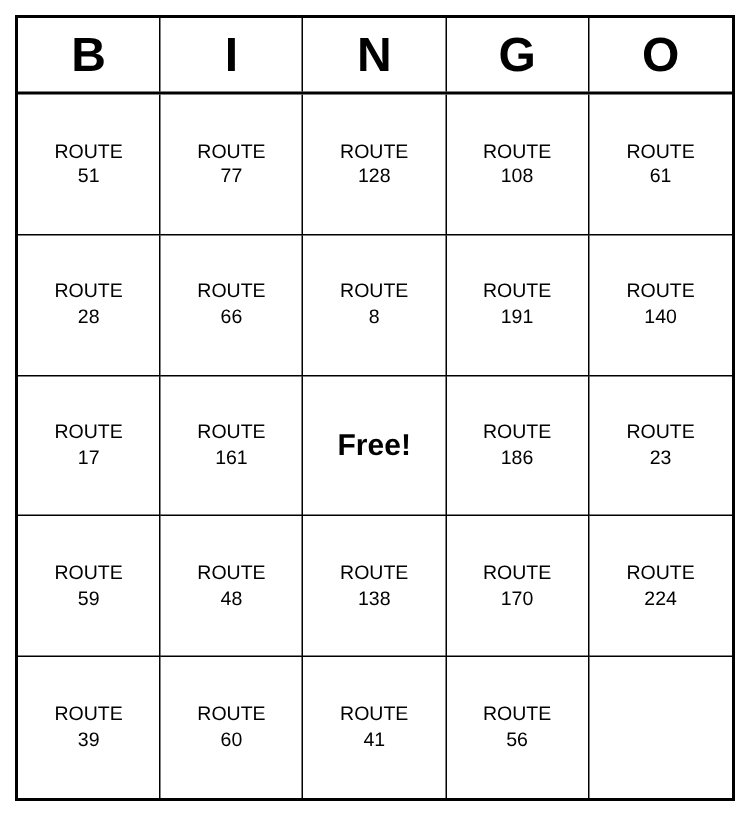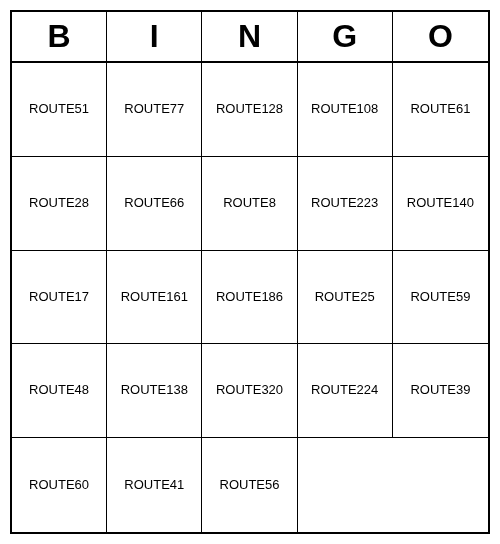--- a/index.html
+++ b/index.html
@@ -48,21 +48,21 @@
       display: grid;
       grid-template-columns: repeat(5, 1fr);
       grid-template-rows: repeat(5, 1fr);
       flex: 1;
     }
 
     .bingo-cell {
       border-right: 1px solid #000;
       border-bottom: 1px solid #000;
       display: flex;
-      flex-direction: row;
+      flex-direction: column;
       align-items: center;
       justify-content: center;
       text-align: center;
       font-size: 13px;
       font-weight: normal;
       padding: 4px;
       line-height: 1.3;
     }
 
     .bingo-cell:nth-child(5n) {
@@ -117,57 +117,60 @@
       <div class="bingo-cell">
         <span>ROUTE</span>
         <span>66</span>
       </div>
       <div class="bingo-cell">
         <span>ROUTE</span>
         <span>8</span>
       </div>
       <div class="bingo-cell">
         <span>ROUTE</span>
-        <span>223</span>
+        <span>191</span>
       </div>
       <div class="bingo-cell">
         <span>ROUTE</span>
         <span>140</span>
       </div>
       <div class="bingo-cell">
         <span>ROUTE</span>
         <span>17</span>
       </div>
       <div class="bingo-cell">
         <span>ROUTE</span>
         <span>161</span>
       </div>
+      <div class="bingo-cell free">
+        <span>Free!</span>
+      </div>
       <div class="bingo-cell">
         <span>ROUTE</span>
         <span>186</span>
       </div>
       <div class="bingo-cell">
         <span>ROUTE</span>
-        <span>25</span>
+        <span>23</span>
       </div>
       <div class="bingo-cell">
         <span>ROUTE</span>
         <span>59</span>
       </div>
       <div class="bingo-cell">
         <span>ROUTE</span>
         <span>48</span>
       </div>
       <div class="bingo-cell">
         <span>ROUTE</span>
         <span>138</span>
       </div>
       <div class="bingo-cell">
         <span>ROUTE</span>
-        <span>320</span>
+        <span>170</span>
       </div>
       <div class="bingo-cell">
         <span>ROUTE</span>
         <span>224</span>
       </div>
       <div class="bingo-cell">
         <span>ROUTE</span>
         <span>39</span>
       </div>
       <div class="bingo-cell">

